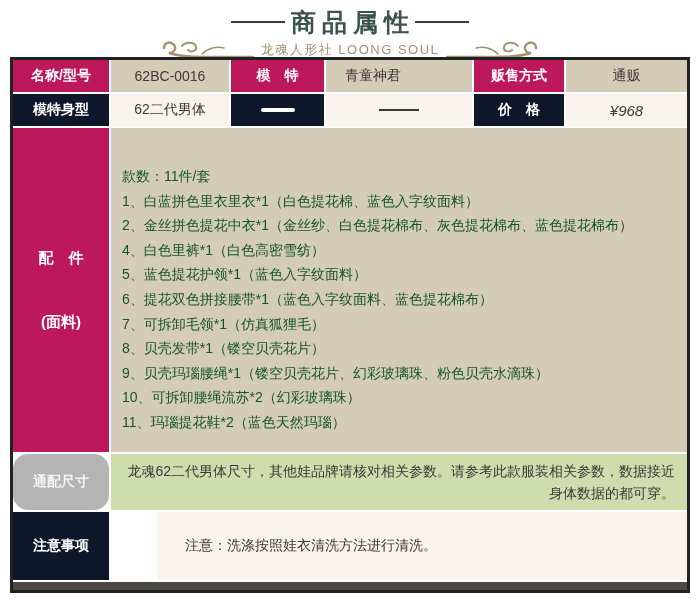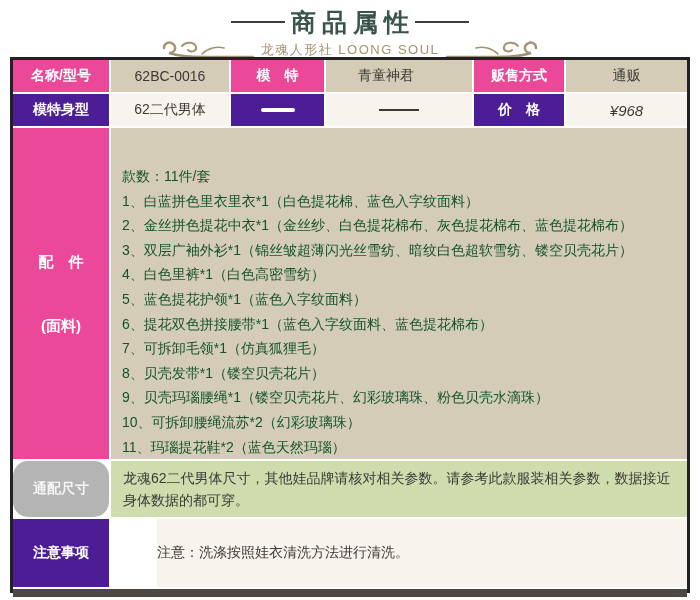--- a/index.html
+++ b/index.html
@@ -30,44 +30,44 @@
   .r-spec{grid-template-columns:96px 118px 93px 146px 90px 1fr;height:32px;flex:0 0 32px;}
   .r-main{grid-template-columns:96px 1fr;flex:1 1 auto;}
   .r-size{grid-template-columns:96px 1fr;height:56px;flex:0 0 56px;}
   .r-note{grid-template-columns:96px 1fr;height:68px;flex:0 0 68px;gap:48px;}
   .footer-bar{height:8px;flex:0 0 8px;background:#4c4844;}
   .cell{
     display:flex;align-items:center;justify-content:center;
     font-size:14px;color:#3b3a36;overflow:hidden;
   }
   .lbl{color:#ffffff;font-weight:700;font-size:14px;}
-  .bg-sage{background:#ec4899;}
-  .bg-teal{background:#4c1d95;}
+  .bg-sage{background:#be185d;}
+  .bg-teal{background:#0f172a;}
   .bg-tan{background:#d5ccb8;}
   .bg-cream{background:#f8f3ec;}
   .bg-gray{background:#b4b4b4;border-radius:15px;}
   .bg-palegreen{background:#cfdcae;}
   .bg-gray.lbl{color:#f4f4f4;}
-  .val-left{justify-content:flex-start;padding-left:32px;text-align:right;}
+  .val-left{justify-content:flex-start;padding-left:19px;text-align:right;}
   .price{font-size:15px;font-style:italic;}
   
   .dash-white{width:34px;height:4px;background:#ffffff;border-radius:2px;}
   .dash-dark{width:40px;height:2px;background:#3b3a36;}
   
   .acc-label{flex-direction:column;line-height:22px;font-size:15px;gap:42px;}
   .acc-content{
     display:block;box-sizing:border-box;
     padding:36px 14px 0 11px;
     font-size:14px;line-height:24.6px;color:#14532d;
   }
   
   .size-content{
-    box-sizing:border-box;padding:0 12px;text-align:left;line-height:22px;
+    box-sizing:border-box;padding:0 12px;text-align:right;line-height:22px;
   }
-  .note-content{justify-content:flex-start;box-sizing:border-box;padding-left:0;}
+  .note-content{justify-content:flex-start;box-sizing:border-box;padding-left:28px;}
 </style>
 </head>
 <body>
 
 <div class="page">
 
   <div class="header">
     <div class="title-row">
       <span class="title-line"></span>
       <h1 class="title">商品属性</h1>
@@ -119,21 +119,20 @@
     <div class="row r-main">
       <div class="cell lbl bg-sage acc-label">
         <div>配　件</div>
         <div>(面料)</div>
       </div>
       <div class="acc-content bg-tan">
         <div>款数：11件/套</div>
         <div>
             <div>1、白蓝拼色里衣里衣*1（白色提花棉、蓝色入字纹面料）</div>
             <div>2、金丝拼色提花中衣*1（金丝纱、白色提花棉布、灰色提花棉布、蓝色提花棉布）</div>
-            <div>3、双层广袖外衫*1（锦丝皱超薄闪光丝雪纺、暗纹白色超软雪纺、镂空贝壳花片）</div>
             <div>4、白色里裤*1（白色高密雪纺）</div>
             <div>5、蓝色提花护领*1（蓝色入字纹面料）</div>
             <div>6、提花双色拼接腰带*1（蓝色入字纹面料、蓝色提花棉布）</div>
             <div>7、可拆卸毛领*1（仿真狐狸毛）</div>
             <div>8、贝壳发带*1（镂空贝壳花片）</div>
             <div>9、贝壳玛瑙腰绳*1（镂空贝壳花片、幻彩玻璃珠、粉色贝壳水滴珠）</div>
             <div>10、可拆卸腰绳流苏*2（幻彩玻璃珠）</div>
             <div>11、玛瑙提花鞋*2（蓝色天然玛瑙）</div>
           </div>
       </div>

